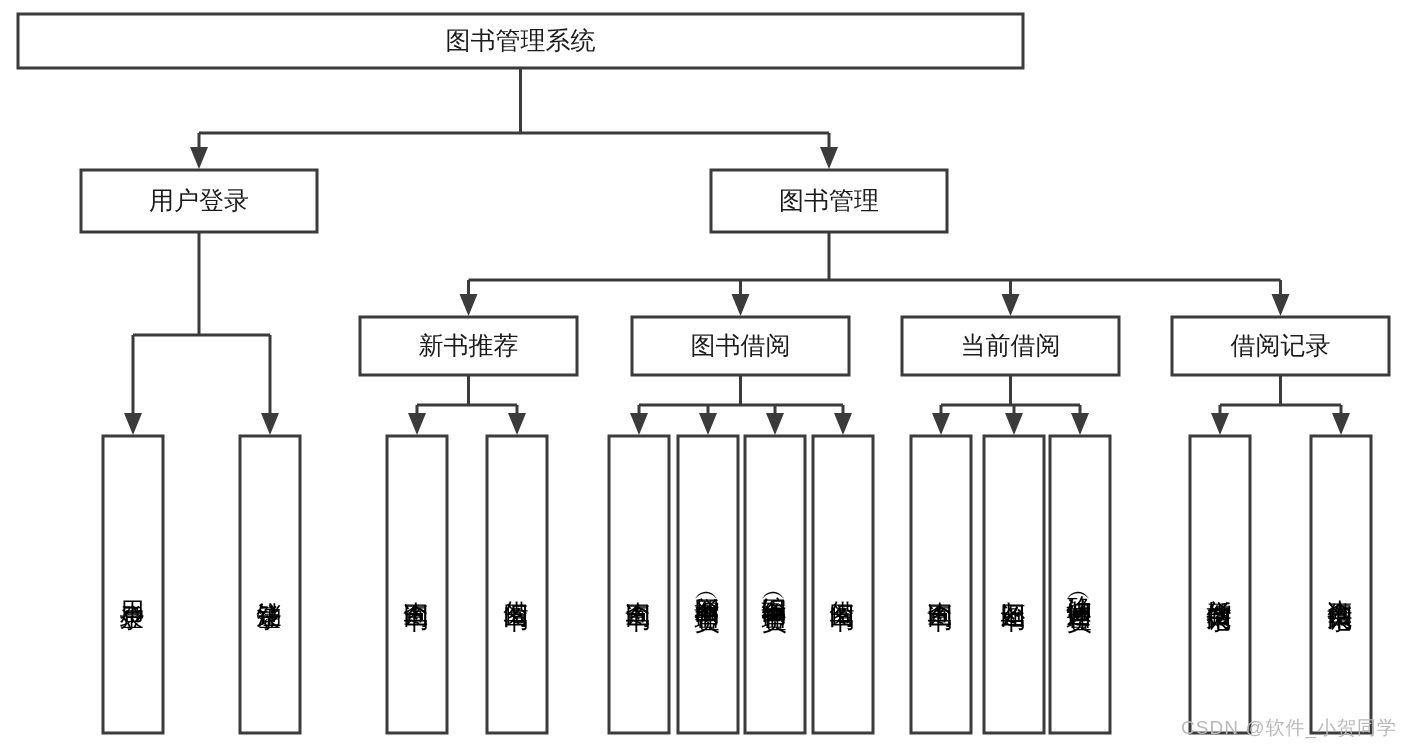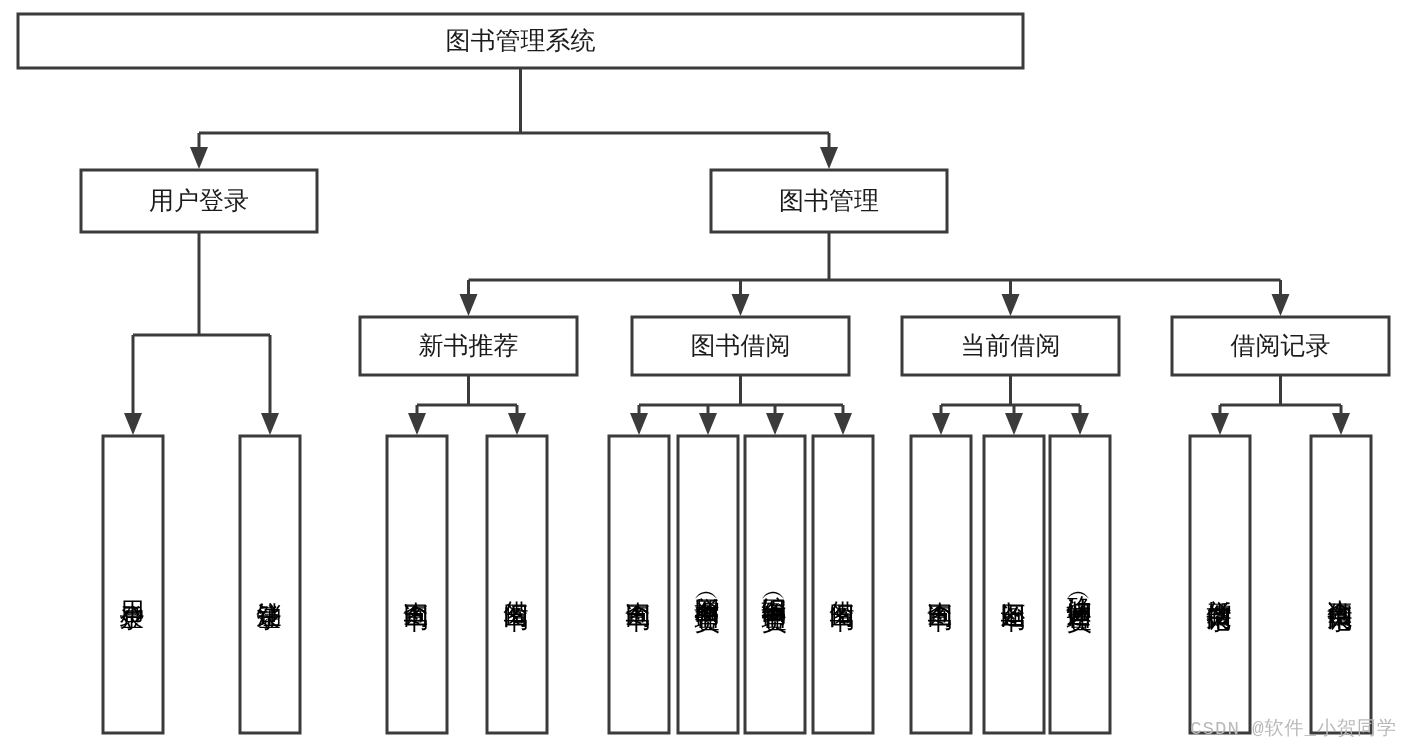--- a/index.html
+++ b/index.html
@@ -54,21 +54,21 @@
     fill: #1b1b1b;
     writing-mode: vertical-rl;
     text-orientation: upright;
     letter-spacing: 2px;
     white-space: pre;
   }
   .watermark-text {
     position: absolute;
     right: 8px;
     bottom: 6px;
-    font-family: Liberation Mono, monospace;
+    font-family: Liberation Sans, sans-serif;
     font-size: 19px;
     color: #b9b9b9;
     letter-spacing: 1px;
     user-select: none;
     white-space: nowrap;
   }
 </style>
 </head>
 <body>
 

